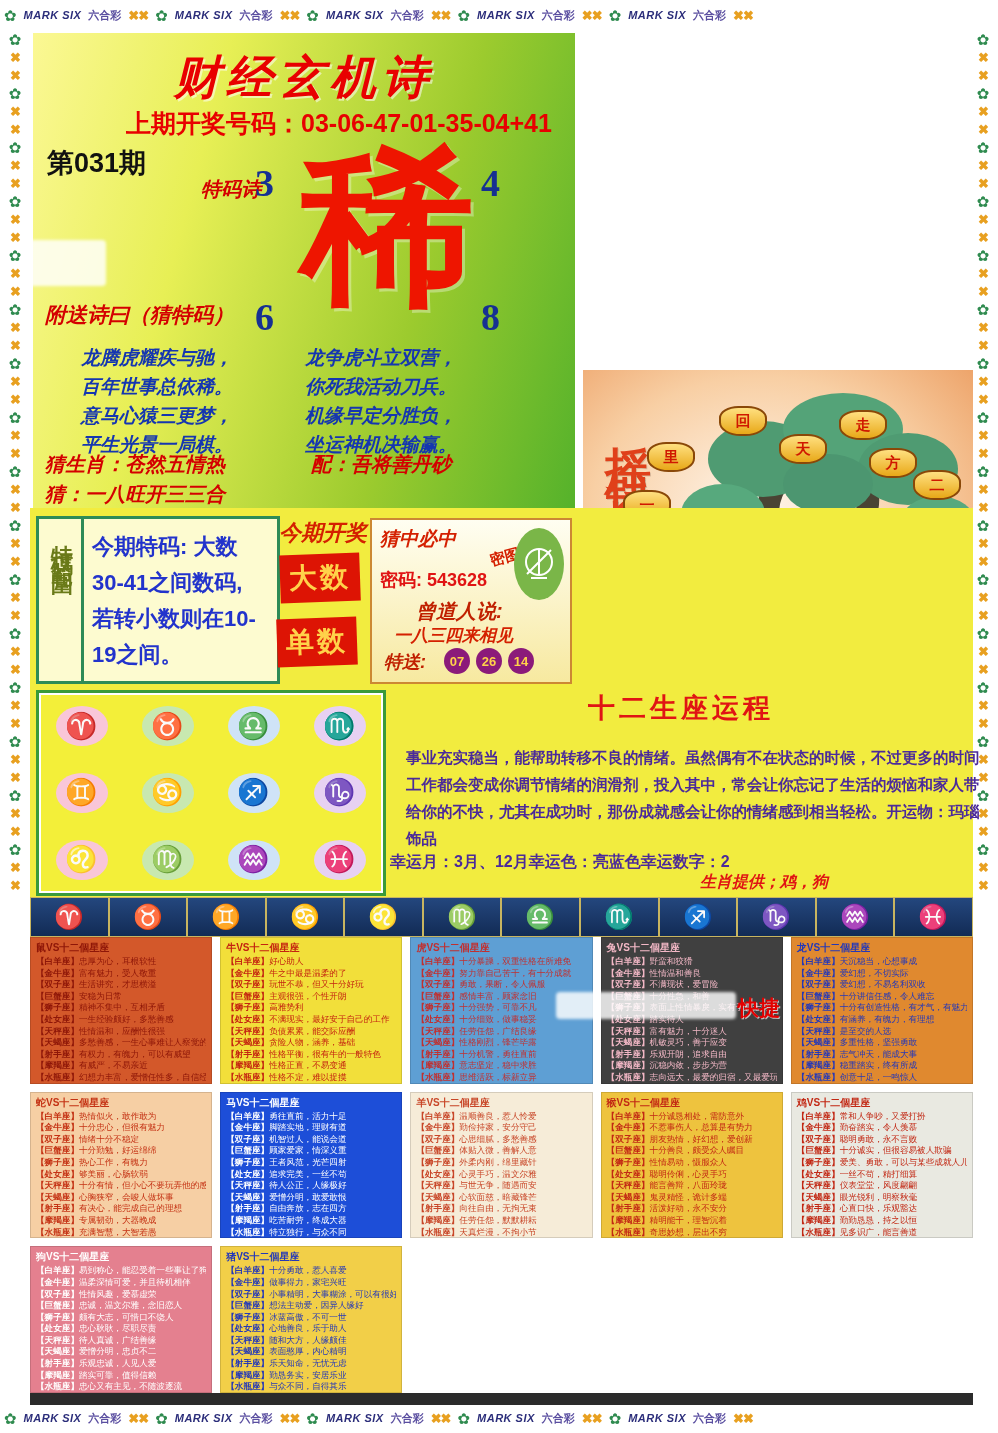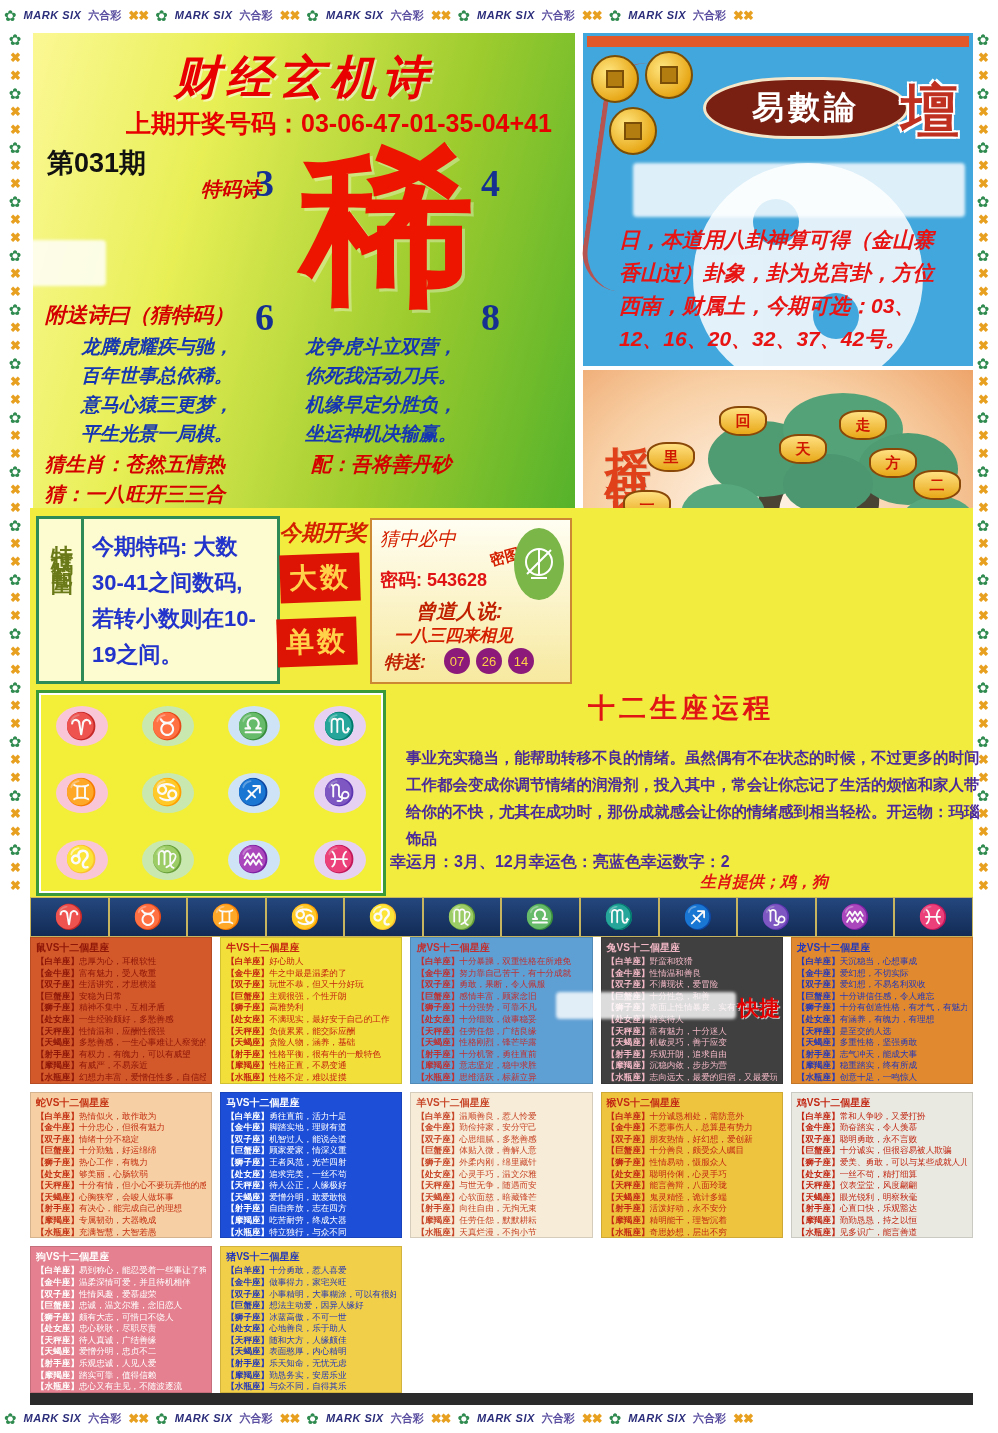--- a/index.html
+++ b/index.html
@@ -29,21 +29,21 @@
     font-weight:bold;font-size:25px;padding-left:35px;}
   .fc-issue{position:absolute;left:14px;top:112px;color:#111;font-weight:bold;font-size:27px;}
   .fc-issuesub{position:absolute;left:168px;top:118px;color:#d40000;font-weight:bold;font-size:20px;font-style:italic;margin-top:25px;}
   .bigchar{position:absolute;left:230px;top:98px;width:250px;text-align:center;color:#ee1500;
     font-size:175px;font-weight:bold;line-height:1.1;font-family:"Liberation Serif",serif;
     text-shadow:3px 3px 0 #ffffff55;}
   .cnum{position:absolute;color:#163092;font-weight:bold;font-size:38px;font-family:"Liberation Serif",serif;}
   .cnum.n0{left:222px;top:128px;} .cnum.n1{left:448px;top:128px;}
   .cnum.n2{left:222px;top:262px;} .cnum.n3{left:448px;top:262px;}
   .fc-poemlabel{position:absolute;left:12px;top:268px;color:#d40000;font-weight:bold;font-size:21px;font-style:italic;}
-  .poemcol{position:absolute;top:299px;color:#1536b0;font-weight:bold;font-size:19px;line-height:29px;font-style:italic;}
+  .poemcol{position:absolute;top:312px;color:#1536b0;font-weight:bold;font-size:19px;line-height:29px;font-style:italic;font-family:Liberation Mono, monospace;}
   .poemcol.pl{left:48px;} .poemcol.pr{left:272px;}
   .fc-hint{position:absolute;color:#d40000;font-weight:bold;font-size:20px;font-style:italic;}
   .h1{left:12px;top:418px;} .h2{left:12px;top:448px;} .h3{left:278px;top:418px;}
 
   
   .panel-yishu{position:absolute;left:583px;top:33px;width:390px;height:333px;background:#42a7dc;}
   .yishu-strip{position:absolute;left:4px;top:3px;width:382px;height:11px;background:#e1582a;}
   .yy{position:absolute;left:110px;top:130px;width:230px;height:230px;border-radius:50%;
     background:#ffffff;opacity:.85;}
   .yy .dot{position:absolute;left:60px;top:36px;width:46px;height:46px;border-radius:50%;background:#42a7dc;}
@@ -88,30 +88,30 @@
 
   .draw-label{position:absolute;left:279px;top:518px;color:#d42000;font-weight:bold;font-size:22px;
     font-style:italic;width:88px;}
   .badge{position:absolute;width:80px;height:48px;background:#dd1404;color:#ffd24a;font-weight:bold;
     font-size:28px;display:flex;align-items:center;justify-content:center;letter-spacing:3px;
     font-family:"Liberation Serif",serif;transform:rotate(-2deg);}
   .b0{left:280px;top:554px;} .b1{left:277px;top:618px;}
 
   .box-mimi{position:absolute;left:370px;top:518px;width:198px;height:162px;
     background:linear-gradient(#fffef2,#f7e9a0);border:2px solid #cc8833;}
-  .mm-t1{position:absolute;left:8px;top:6px;color:#d42000;font-weight:normal;font-size:19px;font-style:italic;}
+  .mm-t1{position:absolute;left:8px;top:6px;color:#d42000;font-weight:bold;font-size:19px;font-style:italic;}
   .mm-mitu{position:absolute;left:118px;top:28px;color:#d42000;font-weight:bold;font-size:15px;transform:rotate(-14deg);}
   .mm-oval{position:absolute;left:142px;top:8px;width:50px;height:72px;background:#7ab648;border-radius:50%;}
   .mm-oval svg{position:absolute;left:7px;top:14px;}
   .mm-pass{position:absolute;left:8px;top:48px;color:#e01414;font-weight:bold;font-size:18px;}
   .mm-quotelabel{position:absolute;left:44px;top:78px;color:#c02000;font-weight:bold;font-size:20px;font-style:italic;}
   .mm-quote{position:absolute;left:22px;top:104px;color:#d42000;font-weight:bold;font-size:17px;font-style:italic;}
   .mm-tslabel{position:absolute;left:12px;top:130px;color:#c02000;font-weight:bold;font-size:18px;font-style:italic;}
   .ts-circles{position:absolute;left:72px;top:128px;display:flex;gap:6px;}
-  .ts-circle{width:26px;height:26px;border-radius:50%;background:#8b1a7a;color:#ffd24a;font-weight:normal;
+  .ts-circle{width:26px;height:26px;border-radius:50%;background:#8b1a7a;color:#ffd24a;font-weight:bold;
     font-size:13px;display:flex;align-items:center;justify-content:center;}
 
   
   .box-zicons{position:absolute;left:36px;top:690px;width:344px;height:200px;background:#f3ef39;
     border:3px solid #3a9a3a;box-shadow:inset 0 0 0 2px #fff;}
   .zgrid{display:grid;grid-template-columns:repeat(4,1fr);grid-template-rows:repeat(3,1fr);height:100%;}
   .zcell{display:flex;align-items:center;justify-content:center;}
   .zblob{width:52px;height:40px;border-radius:50%;display:flex;align-items:center;justify-content:center;
     font-size:26px;color:#8a4a9a;}
   .horo-title{position:absolute;left:390px;top:690px;width:582px;text-align:center;color:#e01414;
@@ -322,40 +322,20 @@
         <div class="poemline">龙争虎斗立双营，</div>
         <div class="poemline">你死我活动刀兵。</div>
         <div class="poemline">机缘早定分胜负，</div>
         <div class="poemline">坐运神机决输赢。</div>
       </div>
     <div class="fc-hint h1">猜生肖：苍然五情热</div>
     <div class="fc-hint h2">猜：一八旺开三三合</div>
     <div class="fc-hint h3">配：吾将善丹砂</div>
   </div>
 
-  <div class="panel-yishu">
-    <div class="yishu-strip"></div>
-    <div class="yy">
-        <div class="dot"></div>
-        <div class="dot2"></div>
-      </div>
-    <div class="ribbon"></div>
-    <div class="coin c0">
-        <div class="hole"></div>
-      </div>
-    <div class="coin c1">
-        <div class="hole"></div>
-      </div>
-    <div class="coin c2">
-        <div class="hole"></div>
-      </div>
-    <div class="yishu-logo">易數論</div>
-    <div class="yishu-tan">壇</div>
-    <div class="yishu-body">日，本道用八卦神算可得（金山寨香山过）卦象，卦为兑宫卦，方位西南，财属土，今期可选：03、12、16、20、32、37、42号。</div>
-  </div>
 
   <div class="panel-tree">
     <div class="tree-label">摇钱树</div>
     <svg class="tree-svg" width="320" height="300" viewBox="0 0 320 300">
       <path d="M150 290 C100 280 60 285 40 292 L300 292 C280 270 230 262 200 268 C180 250 150 245 140 255 Z" fill="#3c4a38"></path>
       <path d="M150 270 C145 220 135 190 120 160 C110 140 115 120 130 100 M150 270 C160 215 175 185 200 160 C215 145 220 125 210 105" stroke="#4a4434" stroke-width="22" fill="none" stroke-linecap="round"></path>
       <path d="M150 272 C148 230 150 200 160 170" stroke="#2e2a1c" stroke-width="10" fill="none"></path>
       <ellipse cx="110" cy="85" rx="55" ry="38" fill="#4f9b72"></ellipse>
       <ellipse cx="190" cy="55" rx="60" ry="36" fill="#54a378"></ellipse>
       <ellipse cx="255" cy="95" rx="50" ry="36" fill="#4f9b72"></ellipse>

